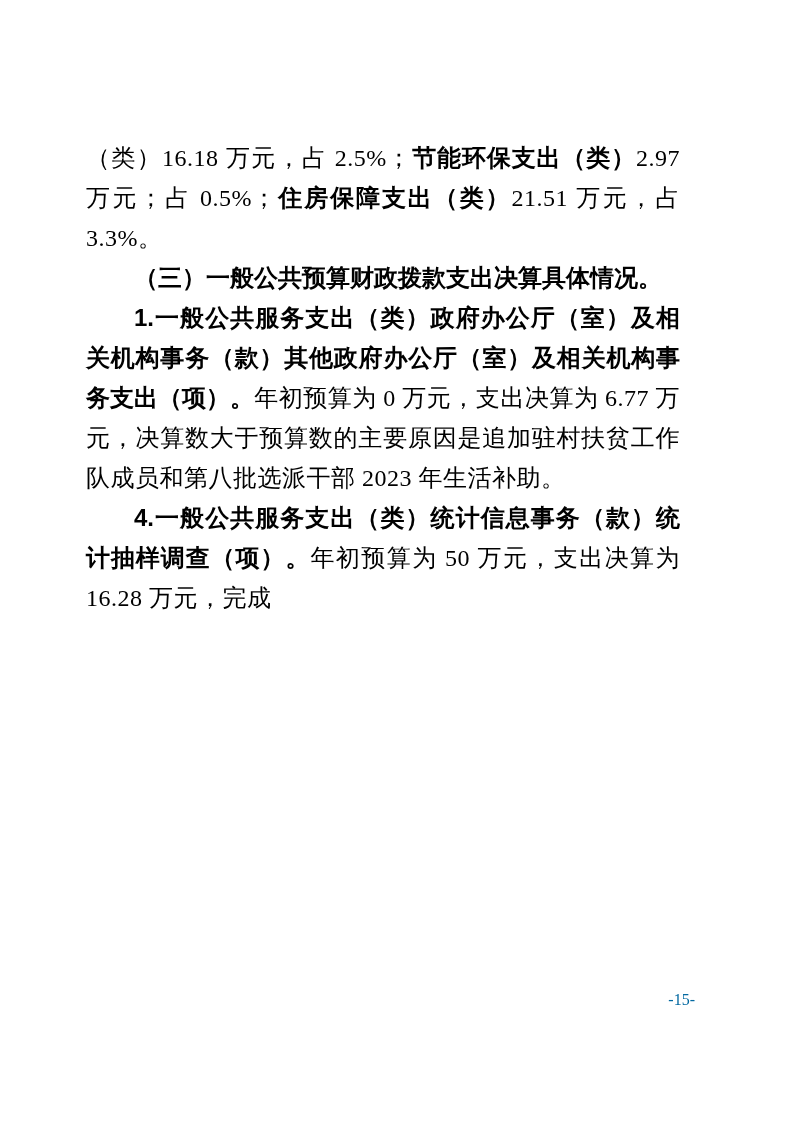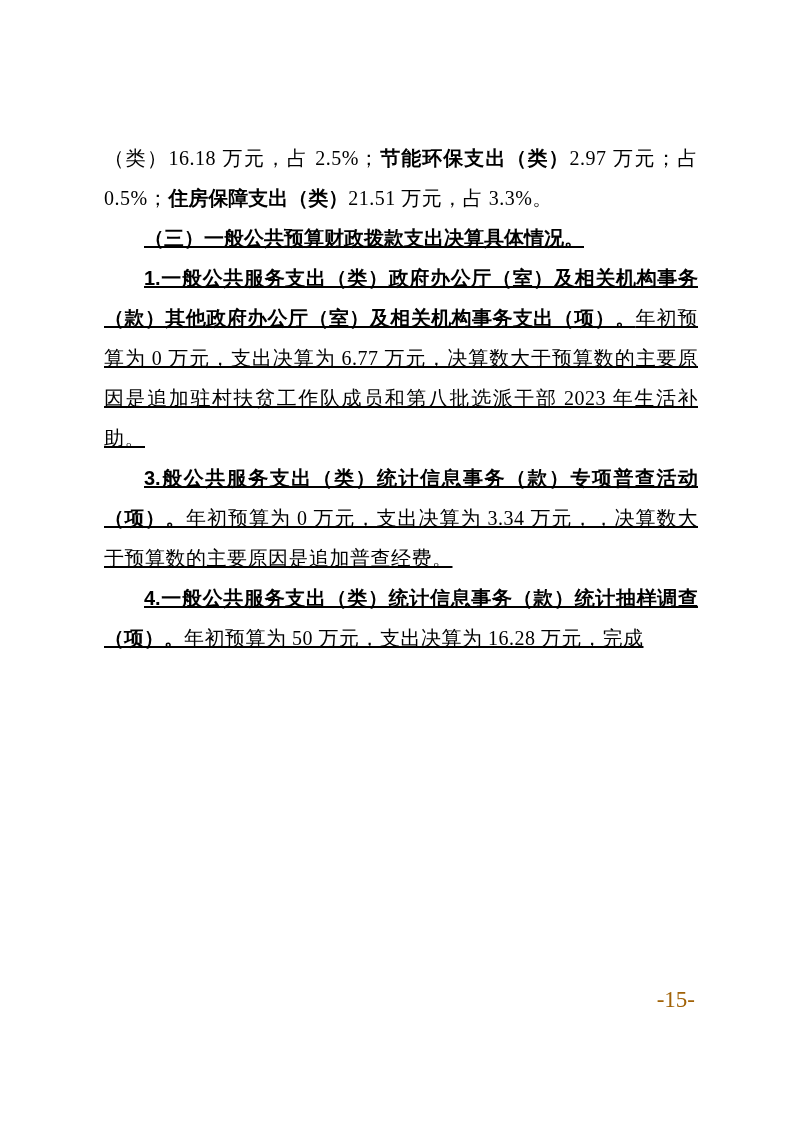--- a/index.html
+++ b/index.html
@@ -12,60 +12,58 @@
     position: relative;
     width: 793px;
     height: 1122px;
     background: #ffffff;
     overflow: hidden;
     font-family: "Liberation Serif", "DejaVu Serif", serif;
     color: #000000;
   }
   .doc-body {
     position: absolute;
-    left: 104px;
+    left: 86px;
     top: 138px;
     width: 594px;
-    font-size: 20px;
+    font-size: 24px;
     line-height: 40px;
     text-align: justify;
     letter-spacing: 0.5px;
   }
   .para {
     margin: 0;
     padding: 0;
   }
   .para.indent {
     text-indent: 2em;
-    text-decoration: underline;
   }
   .run {
     font-weight: normal;
   }
   .run.bold {
     font-weight: bold;
     font-family: "Liberation Sans", "DejaVu Sans", sans-serif;
     letter-spacing: 0px;
   }
   .page-footer {
     position: absolute;
     top: 988px;
     right: 98px;
-    font-size: 23px;
+    font-size: 16px;
     line-height: 24px;
     font-family: "Liberation Serif", "DejaVu Serif", serif;
-    color: #a16207;
+    color: #0369a1;
   }
 </style>
 </head>
 <body>
 
 <div class="page">
   <div class="doc-body">
 
   <p class="para"><span class="run">（类）16.18 万元，占 2.5%；</span><span class="run bold">节能环保支出（类）</span><span class="run">2.97 万元；占 0.5%；</span><span class="run bold">住房保障支出（类）</span><span class="run">21.51 万元，占 3.3%。</span></p>
       <p class="para indent"><span class="run bold">（三）一般公共预算财政拨款支出决算具体情况。</span></p>
       <p class="para indent"><span class="run bold">1.一般公共服务支出（类）政府办公厅（室）及相关机构事务（款）其他政府办公厅（室）及相关机构事务支出（项）。</span><span class="run">年初预算为 0 万元，支出决算为 6.77 万元，决算数大于预算数的主要原因是追加驻村扶贫工作队成员和第八批选派干部 2023 年生活补助。</span></p>
-      <p class="para indent"><span class="run bold">3.般公共服务支出（类）统计信息事务（款）专项普查活动（项）。</span><span class="run">年初预算为 0 万元，支出决算为 3.34 万元，，决算数大于预算数的主要原因是追加普查经费。</span></p>
       <p class="para indent"><span class="run bold">4.一般公共服务支出（类）统计信息事务（款）统计抽样调查（项）。</span><span class="run">年初预算为 50 万元，支出决算为 16.28 万元，完成</span></p>
     </div>
   <div class="page-footer">-15-</div>
 </div>
 
 </body></html>

